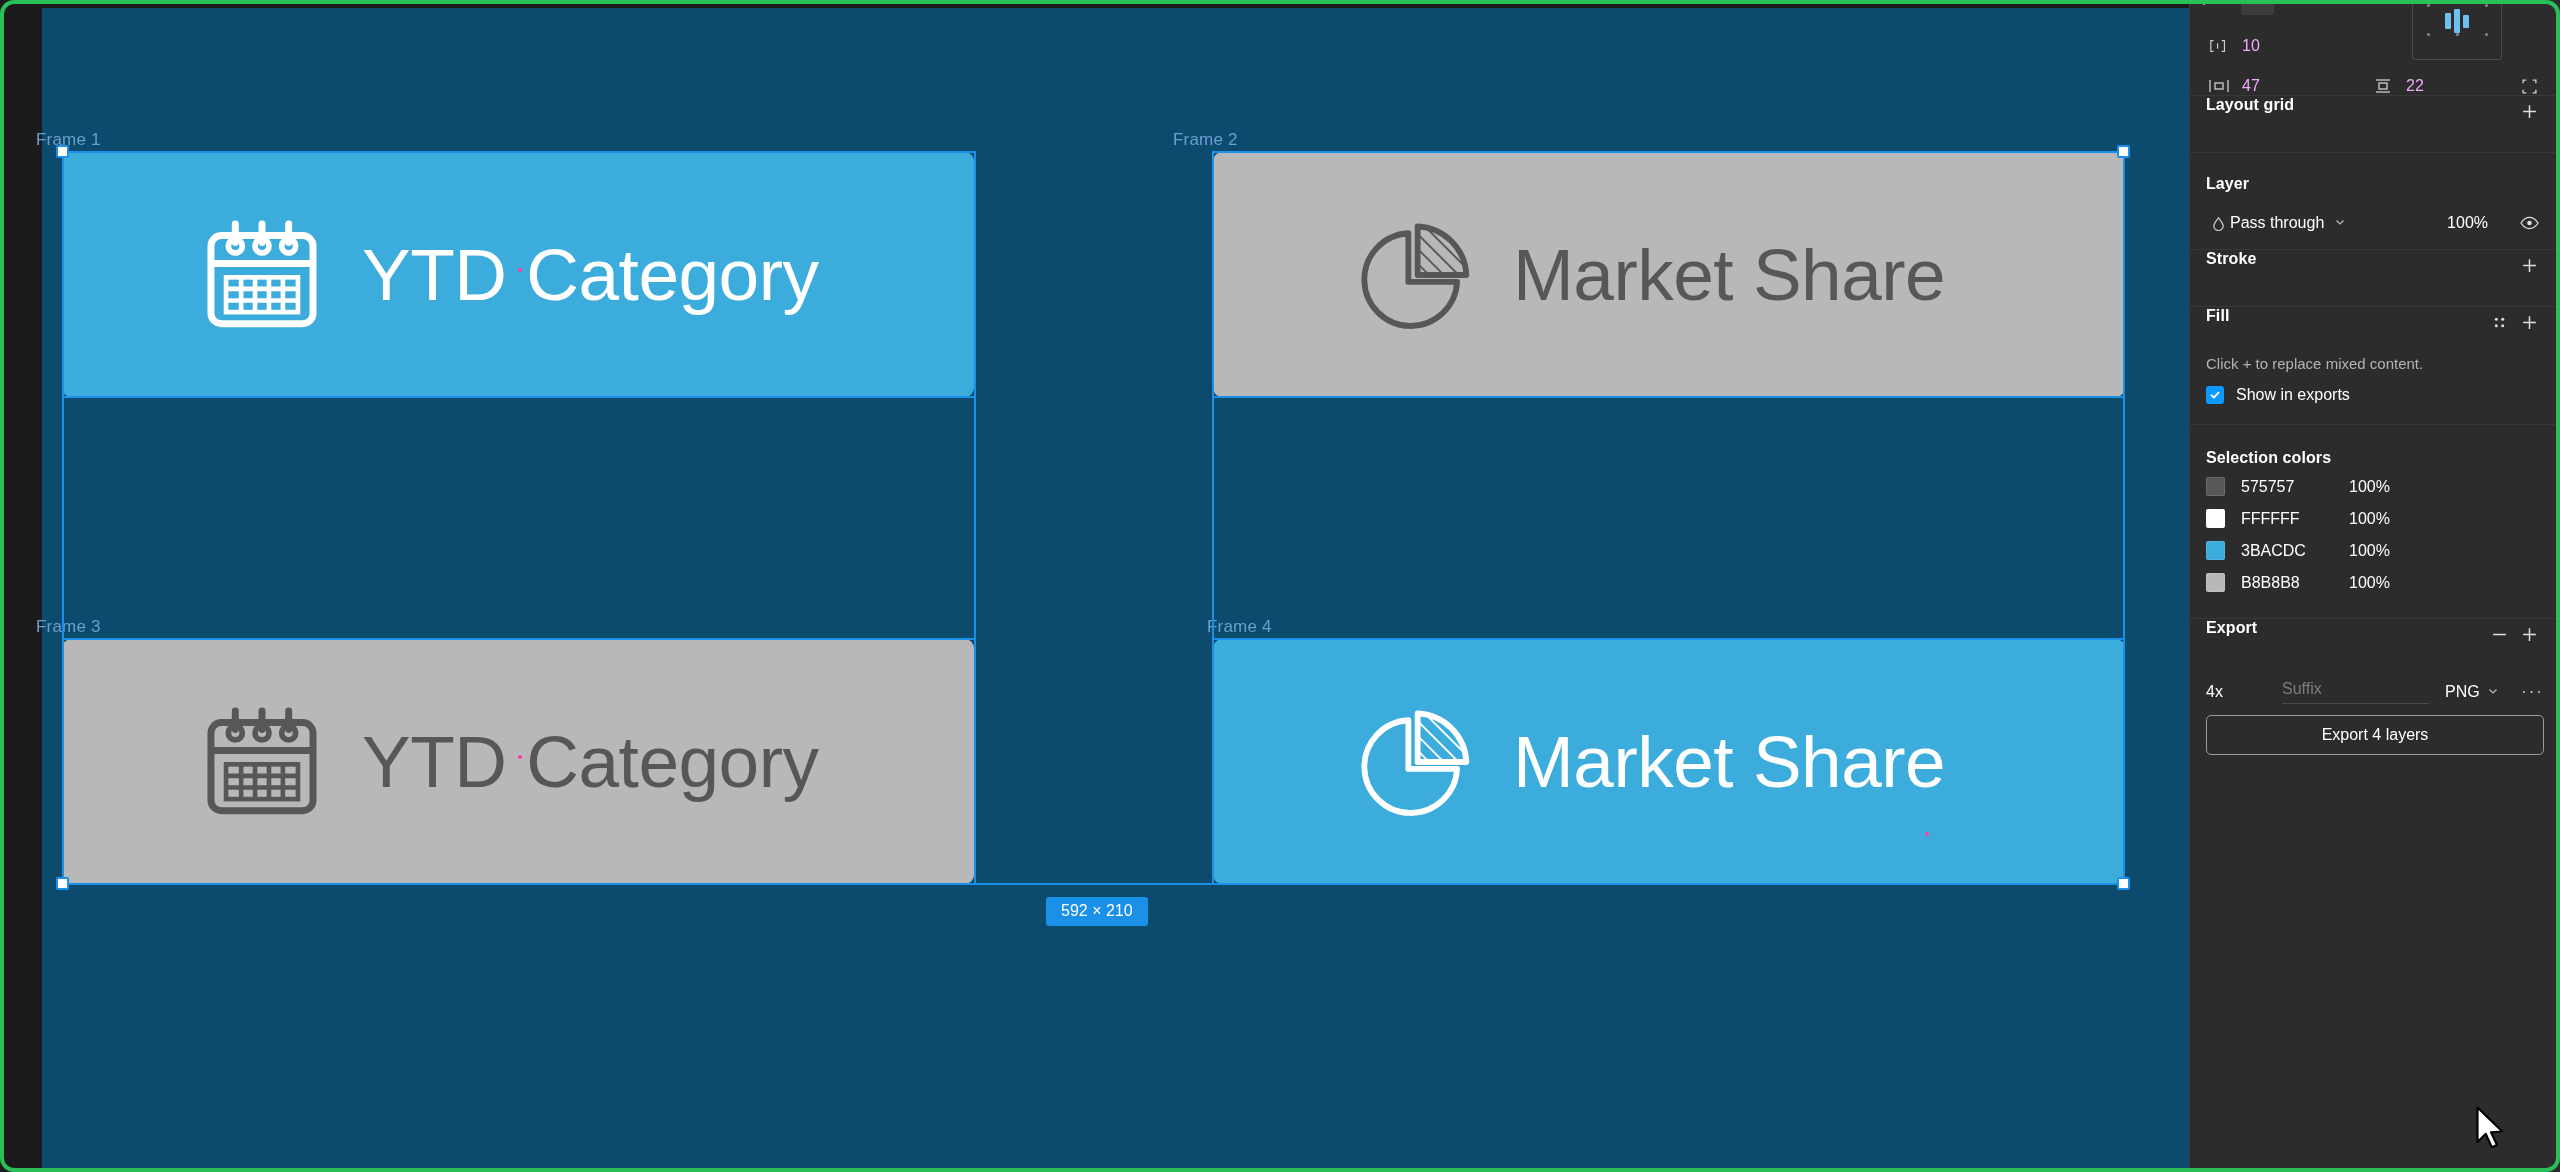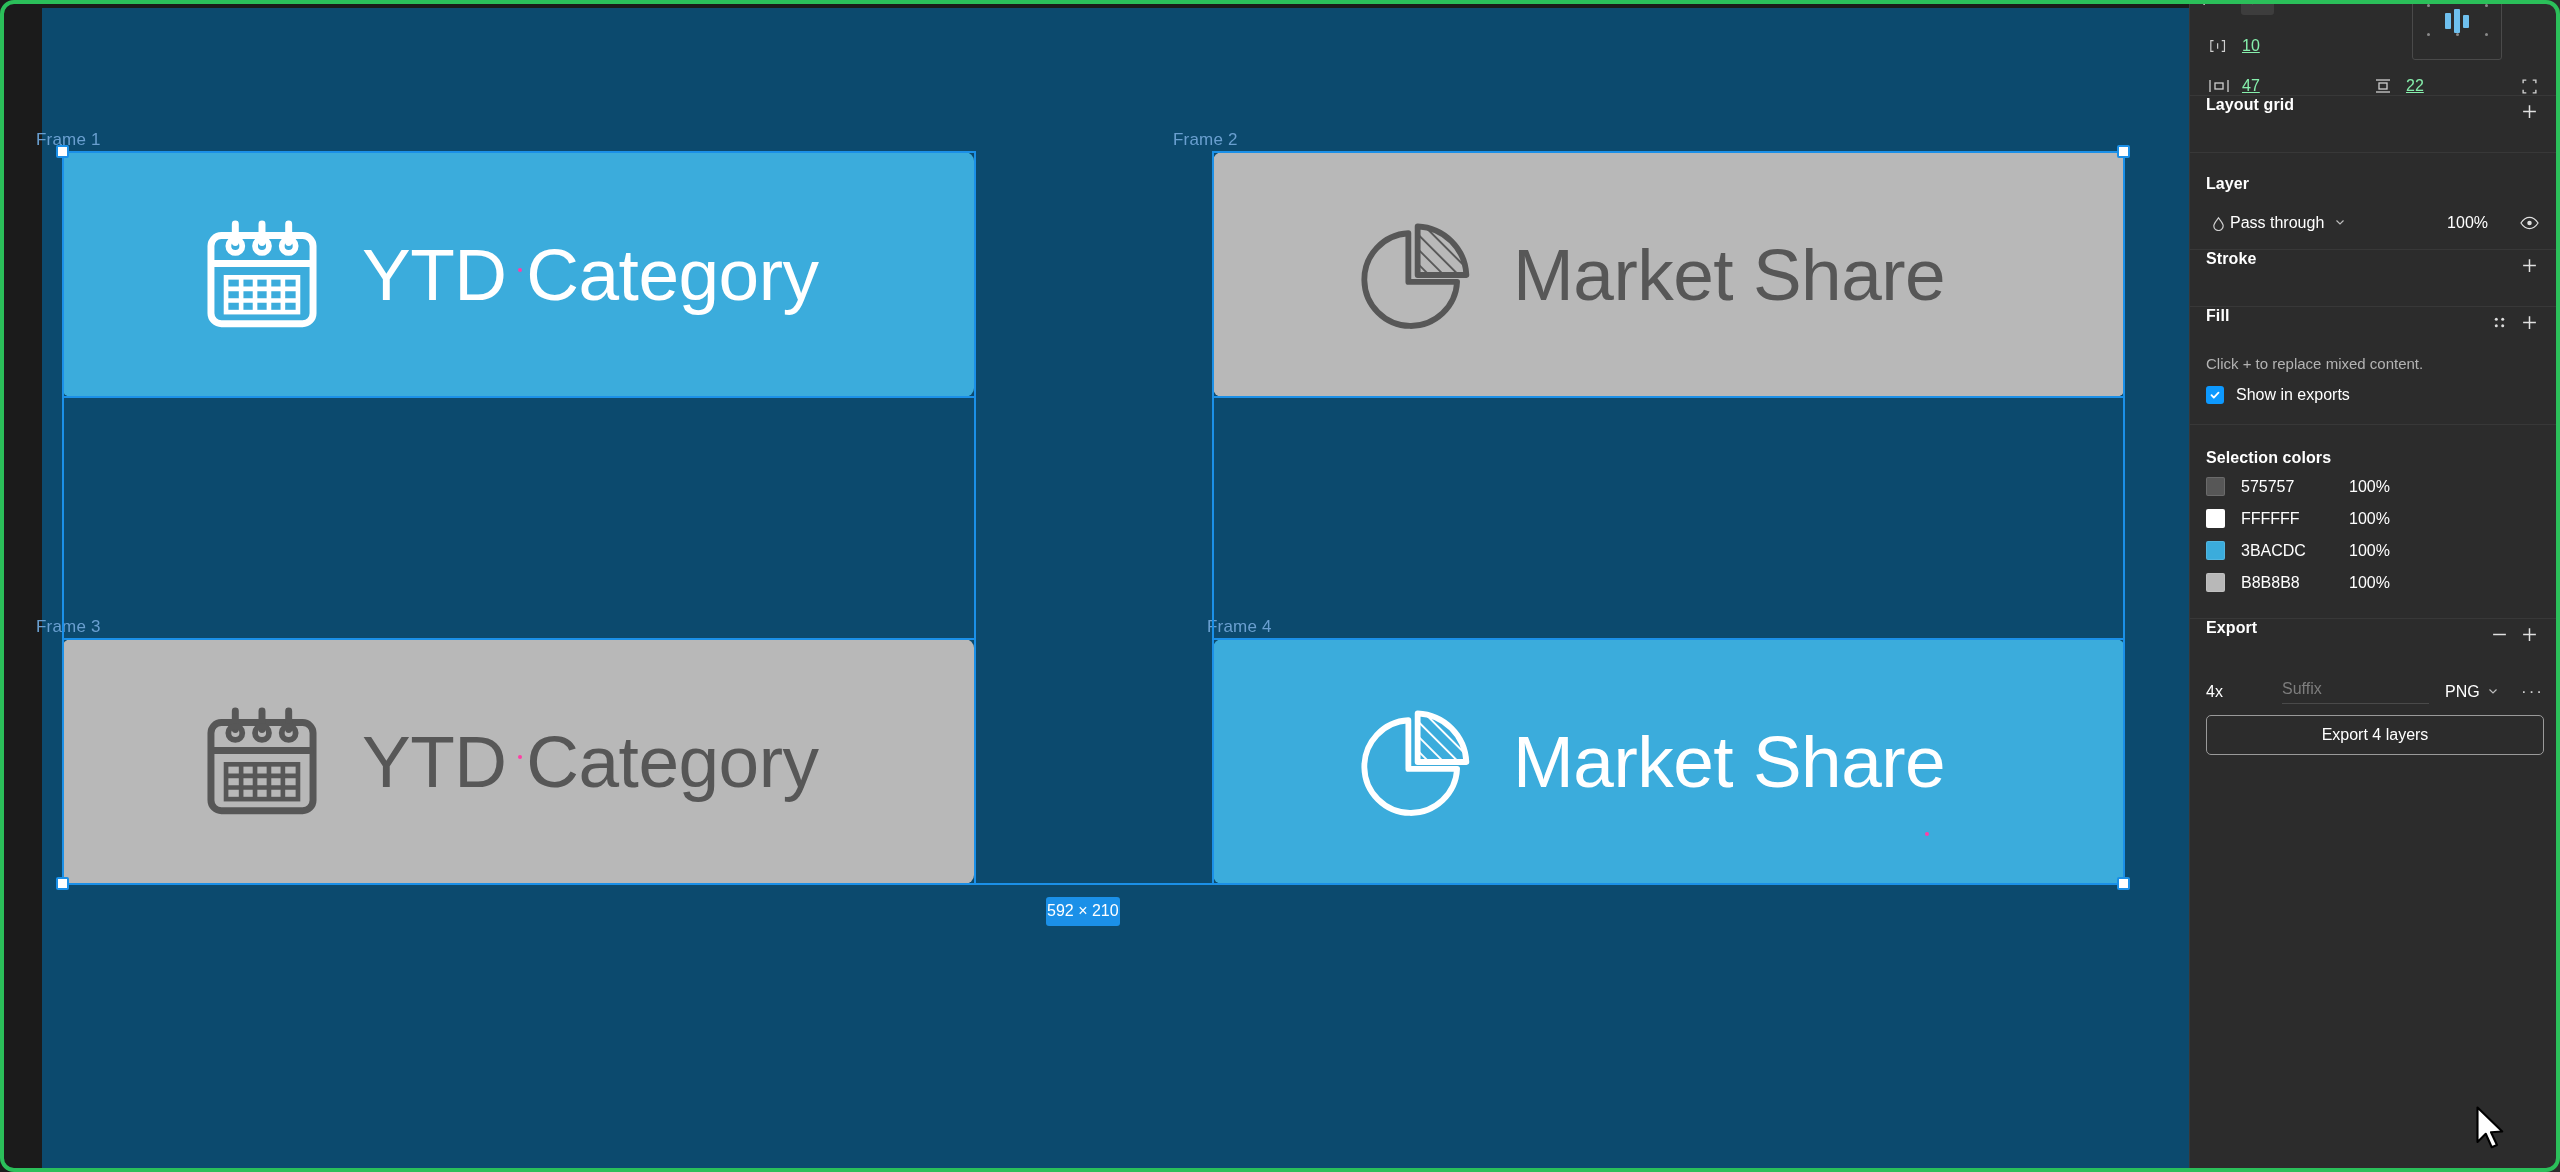--- a/index.html
+++ b/index.html
@@ -84,21 +84,21 @@
     border: 2px solid #1b90e8;
     border-radius: 2px;
     pointer-events: none;
   }
   .dim-badge {
     position: absolute;
     background: #1b90e8;
     color: #ffffff;
     font-size: 16px;
     line-height: 1;
-    padding: 6px 1px 7px;
+    padding: 6px 15px 7px;
     border-radius: 3px;
     white-space: nowrap;
     user-select: none;
   }
   .pink-dot {
     position: absolute;
     width: 4px; height: 4px;
     border-radius: 50%;
     background: #ff3ea5;
     pointer-events: none;
@@ -159,21 +159,21 @@
     display: flex; align-items: center;
     width: 118px;
   }
   .measure-icon {
     width: 26px; height: 20px;
     display: inline-flex; align-items: center; justify-content: center;
     color: #cfcfcf;
     margin-right: 10px;
   }
   .measure-val {
-    font-size: 16px; color: #86efac; text-decoration: underline;
+    font-size: 16px; color: #f0abfc;
   }
   .align-popover {
     position: absolute;
     right: 58px;
     top: -18px;
     width: 90px; height: 78px;
     background: #2c2c2c;
     border: 1px solid #4a4a4a;
     border-radius: 3px;
     display: flex; align-items: center; justify-content: center;

